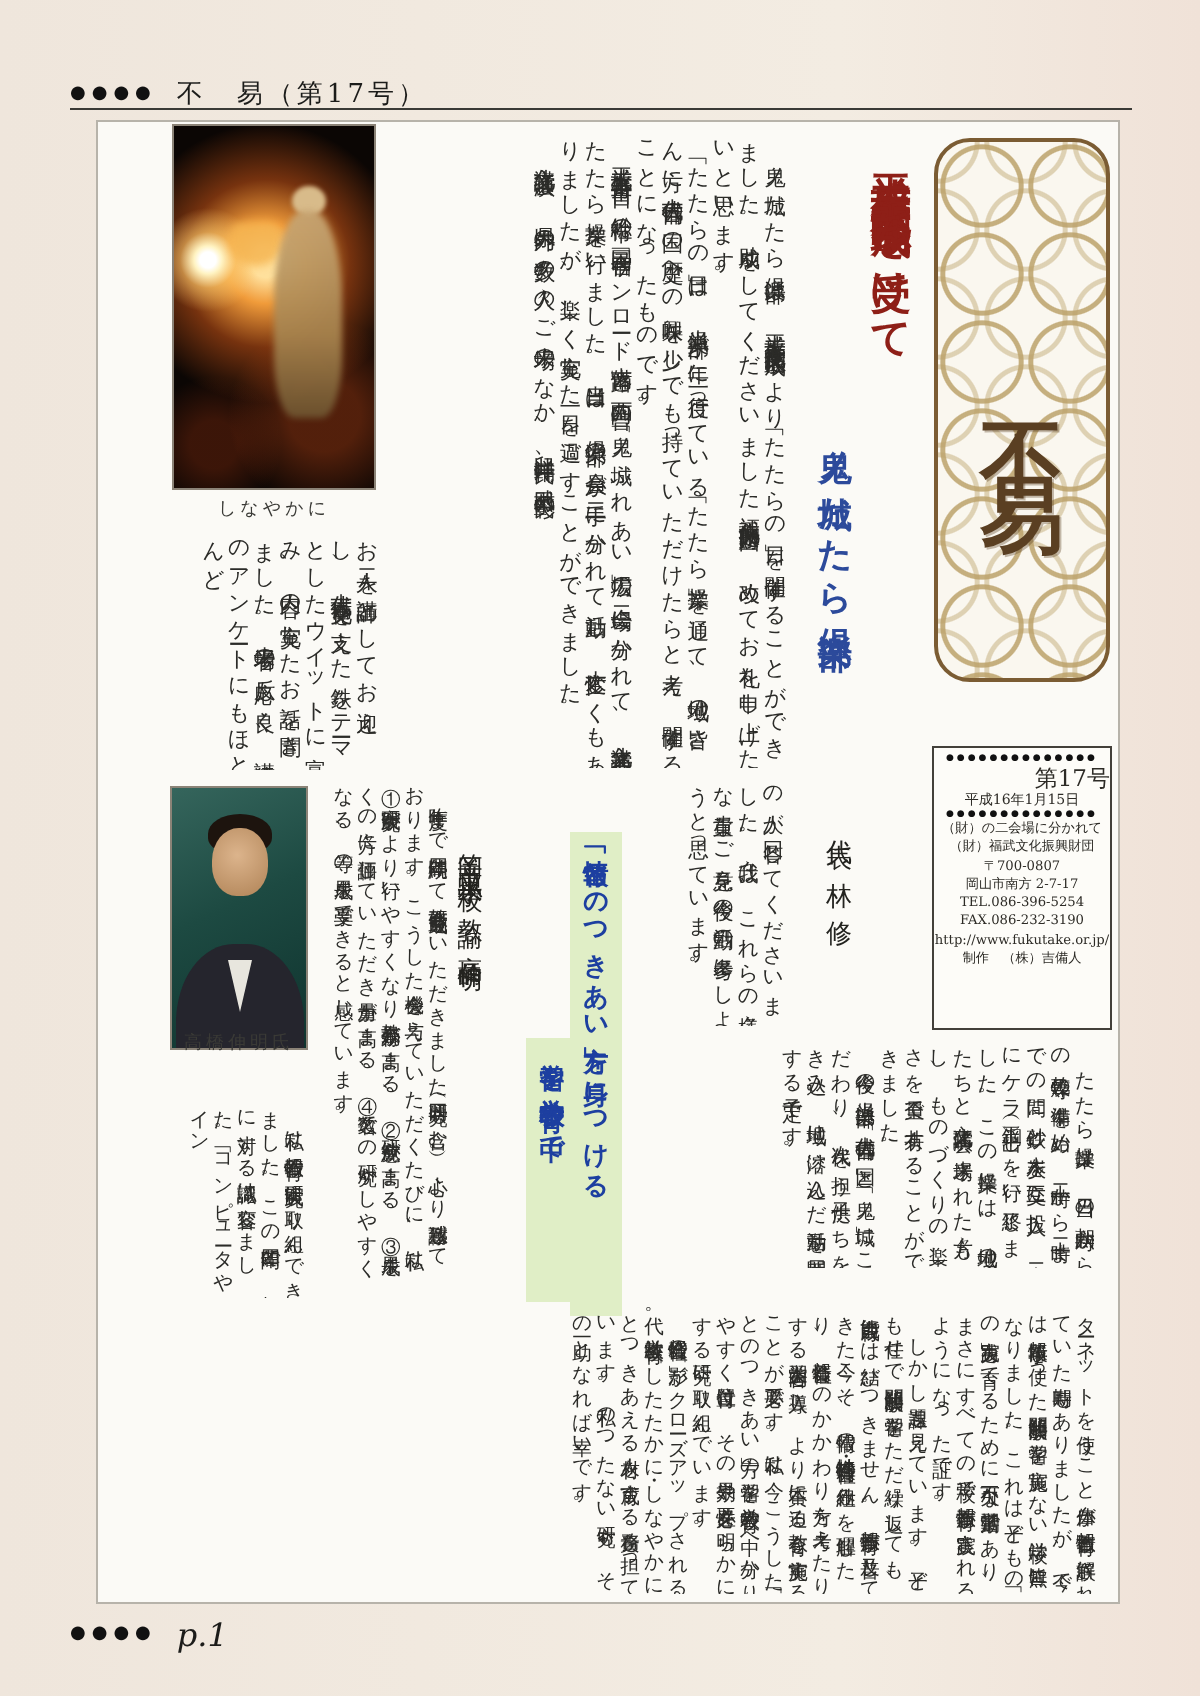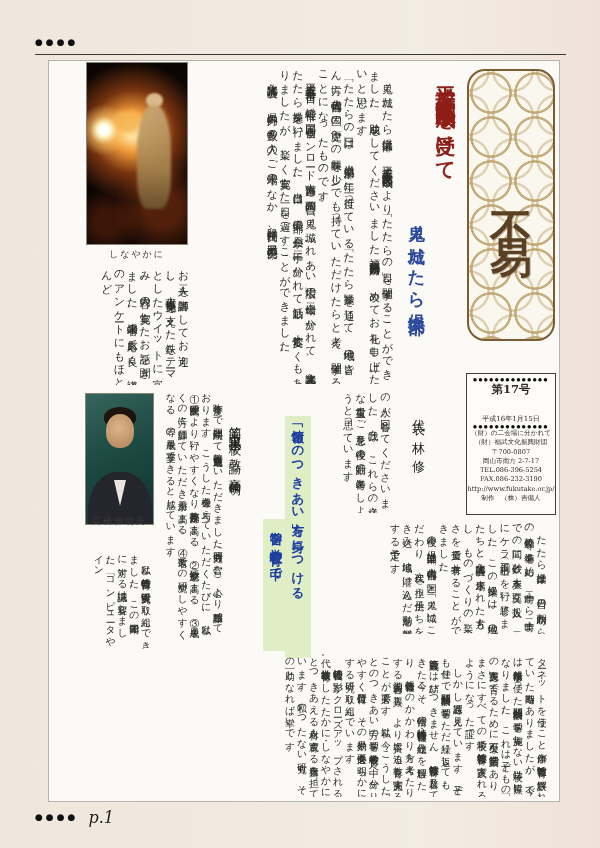--- a/index.html
+++ b/index.html
@@ -68,22 +68,22 @@
     background-size:44px 44px,44px 44px;background-position:0 0,22px 22px;}
   .logo-text{position:absolute;left:50%;top:50%;transform:translate(-50%,-50%);
     writing-mode:vertical-rl;font-size:42px;font-weight:bold;color:var(--logo-brown);
     letter-spacing:26px;line-height:1;text-shadow:1px 1px 0 rgba(90,63,34,.35);}
 
   
   .issue{position:absolute;left:417px;top:312px;width:90px;height:142px;border:1px solid #43403a;
     box-sizing:border-box;background:#fdfcf8;text-align:center;color:#2d2b26;
     font-family:"DejaVu Serif","Liberation Serif",serif;padding-top:3px;}
   .issue .drow{font-size:4.5px;letter-spacing:1.5px;line-height:5px;color:#111;}
-  .issue .no{font-size:11.5px;font-weight:bold;line-height:13px;margin-top:1px;}
-  .issue .date{font-size:7px;line-height:8px;margin-bottom:1px;margin-top:19px;}
+  .issue .no{font-size:11.5px;font-weight:normal;line-height:13px;margin-top:1px;text-align:right;}
+  .issue .date{font-size:7px;line-height:8px;margin-bottom:1px;}
   .issue .ln{font-size:6.6px;line-height:9.3px;letter-spacing:0;}
 
   
   .portrait{position:absolute;left:37px;top:333px;width:67px;height:130px;overflow:hidden;
     background:linear-gradient(155deg,#35655c 0%,#1d4a42 45%,#0f332e 100%);box-shadow:0 0 0 1px #8b8377;}
   .portrait .hair{position:absolute;left:18px;top:13px;width:32px;height:20px;background:#1d140e;border-radius:50% 50% 40% 40%;}
   .portrait .face{position:absolute;left:20px;top:20px;width:28px;height:34px;
     background:radial-gradient(circle at 45% 40%, #dcb48c, #b68a5e 85%);border-radius:48% 48% 44% 44%;}
   .portrait .suit{position:absolute;left:2px;bottom:-4px;width:64px;height:56px;background:#25252d;
     border-radius:45% 45% 0 0 / 70% 70% 0 0;}
@@ -101,20 +101,21 @@
   .b-body2{left:37px;top:487px;width:66px;height:101px;font-size:9.8px;line-height:11.8px;letter-spacing:.5px;}
   .b-body3{left:37px;top:590px;width:462px;height:146px;font-size:9.8px;line-height:12px;letter-spacing:.5px;}
 </style>
 </head>
 <body>
 
 <div class="page">
 
   <div class="hdr">
     <span class="dots">●●●●</span>
+    <span class="hdr-title">不　易（第17号）</span>
   </div>
   <div class="hdr-rule"></div>
 
   <div class="frame">
 
     <div class="photo1">
       <div class="crucible"></div>
       <div class="fig-head"></div>
       <div class="fig"></div>
     </div>

